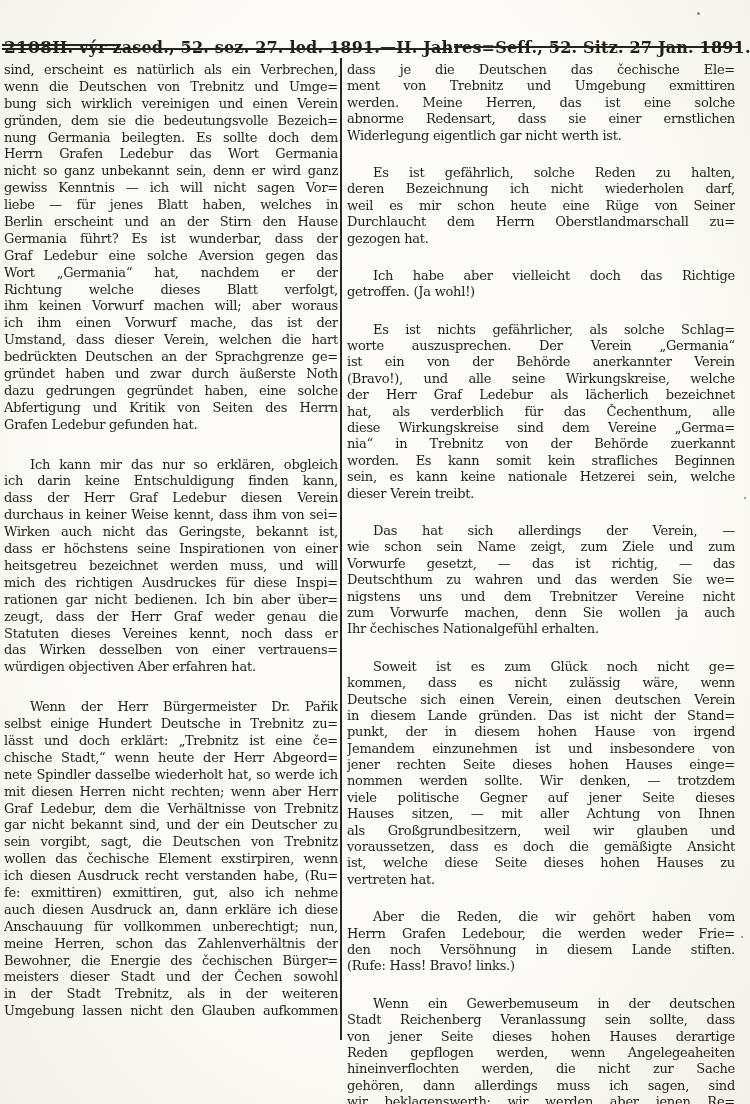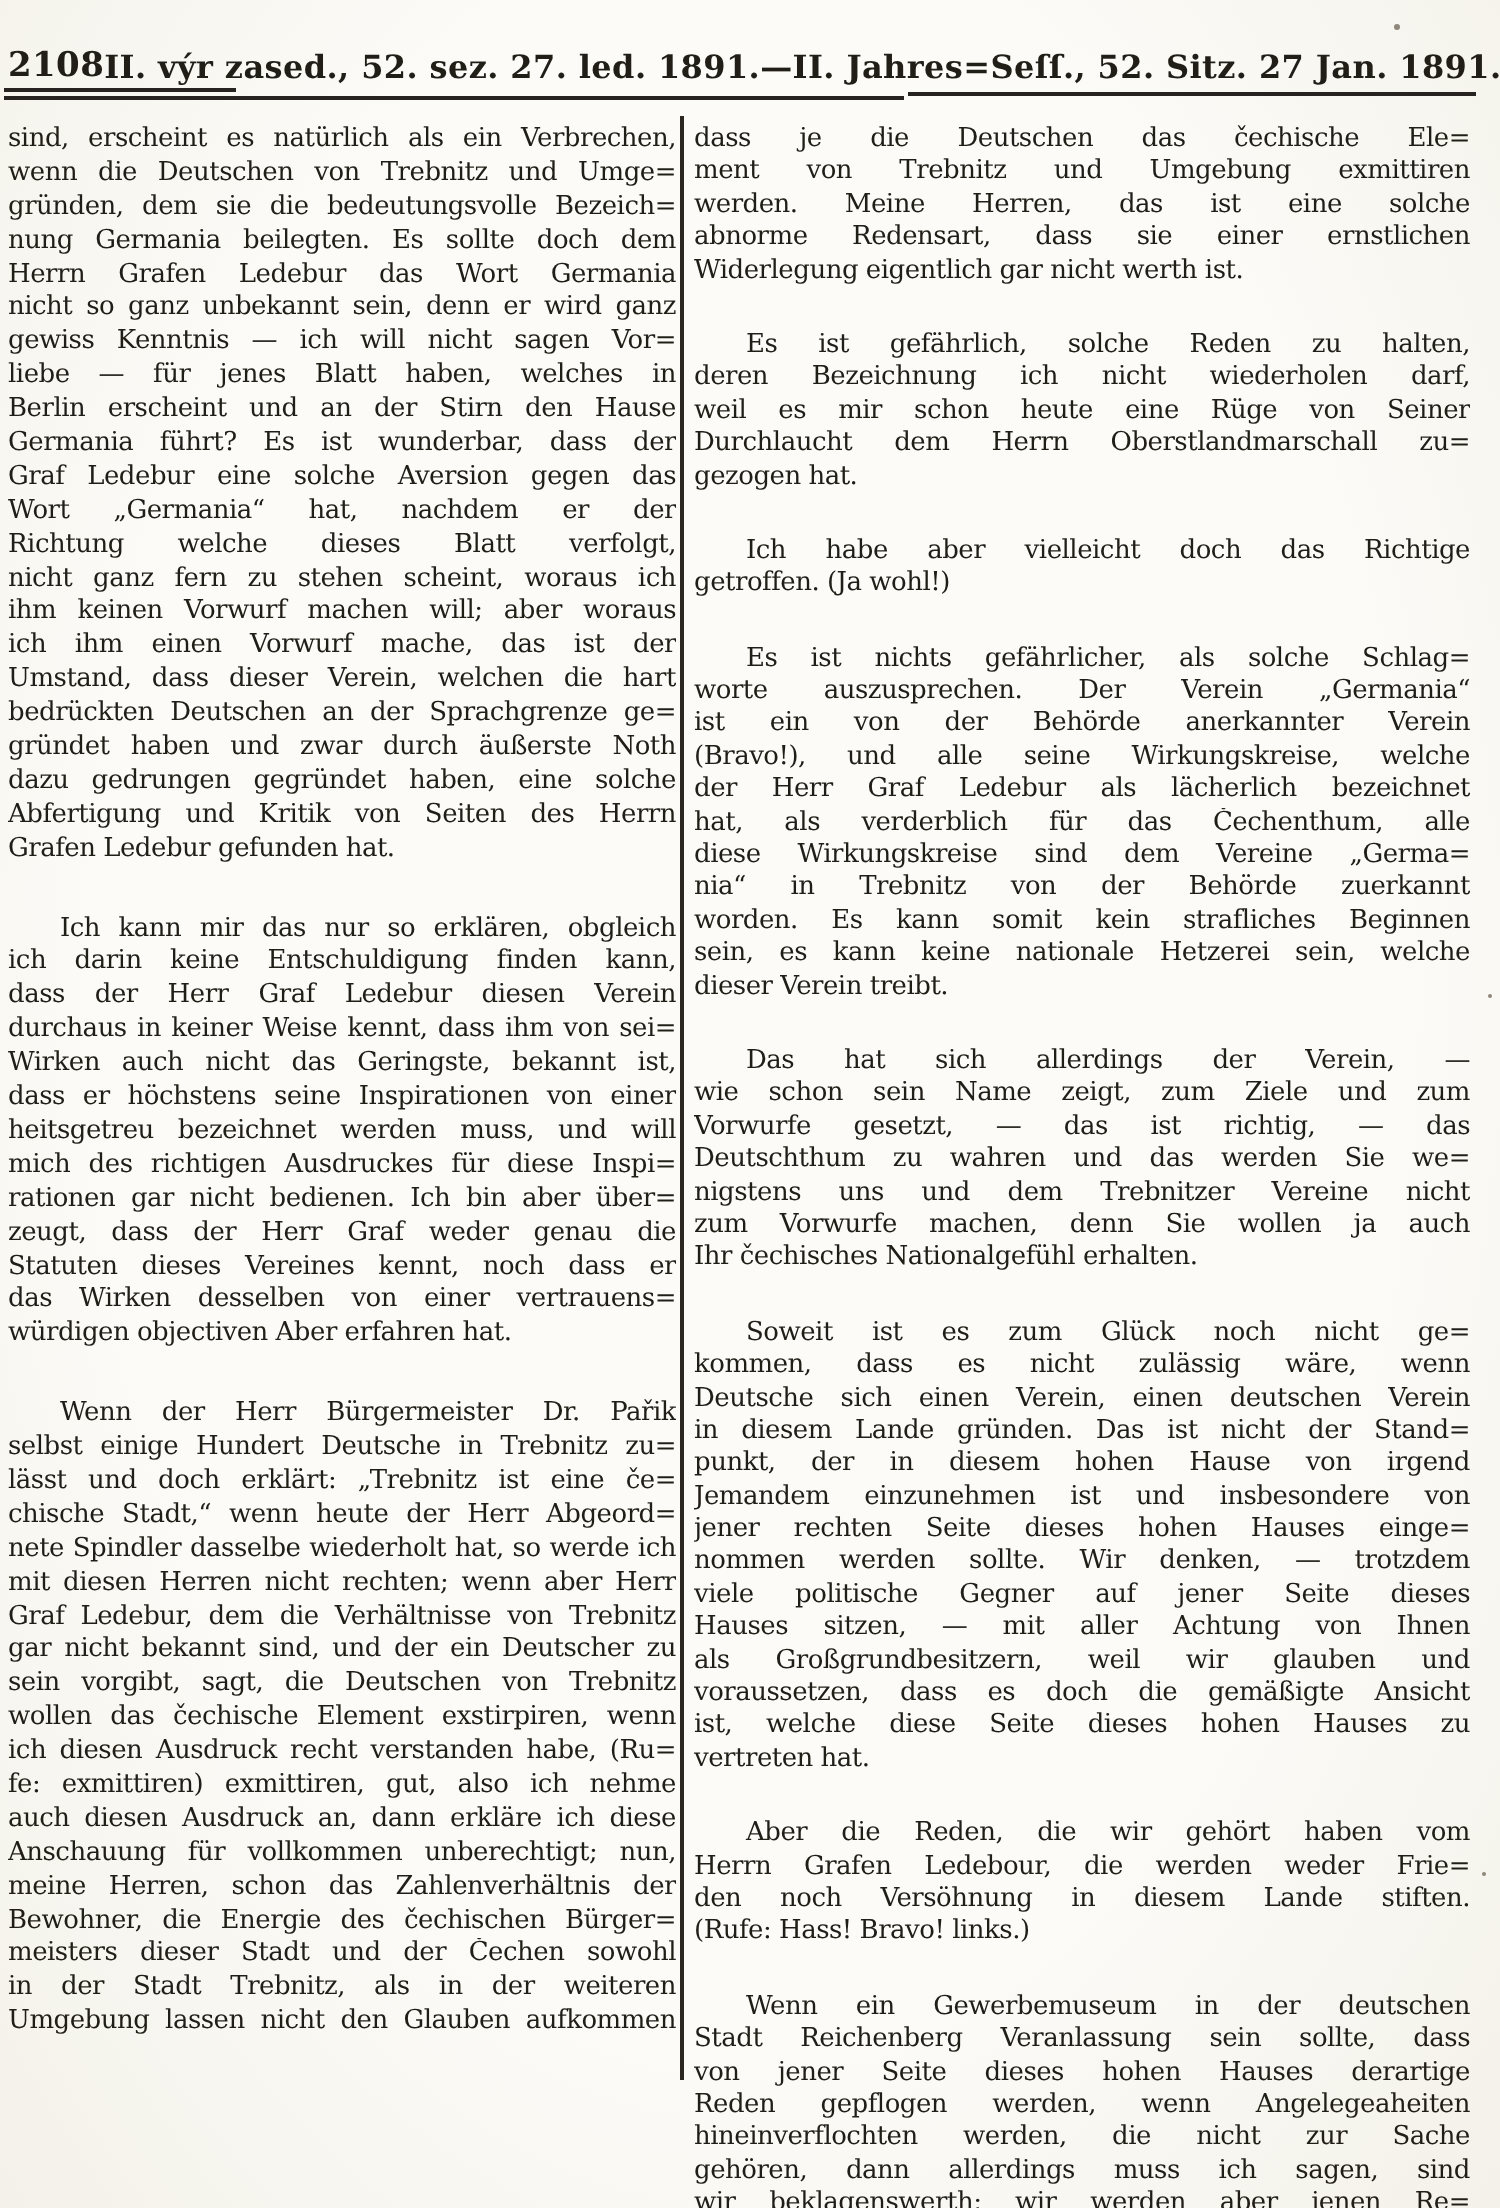--- a/index.html
+++ b/index.html
@@ -4,21 +4,21 @@
 <style>
   html,body{margin:0;padding:0;}
   body{
     width:750px;height:1104px;position:relative;overflow:hidden;
     background:#fbfaf5;
     background-image:radial-gradient(ellipse at 50% 45%, #fcfbf7 60%, #f3f1e9 100%);
     font-family:"DejaVu Serif", serif;
     color:#211d17;
   }
   .hdr{
-    position:absolute;top:23px;left:4px;width:734px;
+    position:absolute;top:37px;left:4px;width:734px;
     display:flex;justify-content:space-between;align-items:center;
     font-weight:700;font-size:16px;letter-spacing:.2px;white-space:nowrap;
   }
   .hdr .pgnum{font-size:17px;}
   .rule{position:absolute;background:#262320;}
   .rule-2108{left:2px;top:44px;width:116px;height:1.5px;}
   .rule-left{left:2px;top:48px;width:450px;height:2px;}
   .rule-right{left:454px;top:45.5px;width:284px;height:2px;}
   .divider{position:absolute;left:340px;top:58px;width:2px;height:982px;background:#2b2620;}
   .col{
@@ -53,32 +53,32 @@
 <div class="rule rule-2108"></div>
 <div class="rule rule-left"></div>
 <div class="rule rule-right"></div>
 
 <div class="divider"></div>
 
 <div class="col col-left" id="col-left">
     <div class="para">
       <div class="line">sind, erscheint es natürlich als ein Verbrechen,</div>
       <div class="line">wenn die Deutschen von Trebnitz und Umge=</div>
+      <div class="line">bung sich wirklich vereinigen und einen Verein</div>
       <div class="line">gründen, dem sie die bedeutungsvolle Bezeich=</div>
       <div class="line">nung Germania beilegten. Es sollte doch dem</div>
       <div class="line">Herrn Grafen Ledebur das Wort Germania</div>
       <div class="line">nicht so ganz unbekannt sein, denn er wird ganz</div>
       <div class="line">gewiss Kenntnis — ich will nicht sagen Vor=</div>
       <div class="line">liebe — für jenes Blatt haben, welches in</div>
       <div class="line">Berlin erscheint und an der Stirn den Hause</div>
       <div class="line">Germania führt? Es ist wunderbar, dass der</div>
       <div class="line">Graf Ledebur eine solche Aversion gegen das</div>
       <div class="line">Wort „Germania“ hat, nachdem er der</div>
       <div class="line">Richtung welche dieses Blatt verfolgt,</div>
-      <div class="line">nicht ganz fern zu stehen scheint, woraus ich</div>
       <div class="line">ihm keinen Vorwurf machen will; aber woraus</div>
       <div class="line">ich ihm einen Vorwurf mache, das ist der</div>
       <div class="line">Umstand, dass dieser Verein, welchen die hart</div>
       <div class="line">bedrückten Deutschen an der Sprachgrenze ge=</div>
       <div class="line">gründet haben und zwar durch äußerste Noth</div>
       <div class="line">dazu gedrungen gegründet haben, eine solche</div>
       <div class="line">Abfertigung und Kritik von Seiten des Herrn</div>
       <div class="line last">Grafen Ledebur gefunden hat.</div>
     </div>
     <div class="para">

